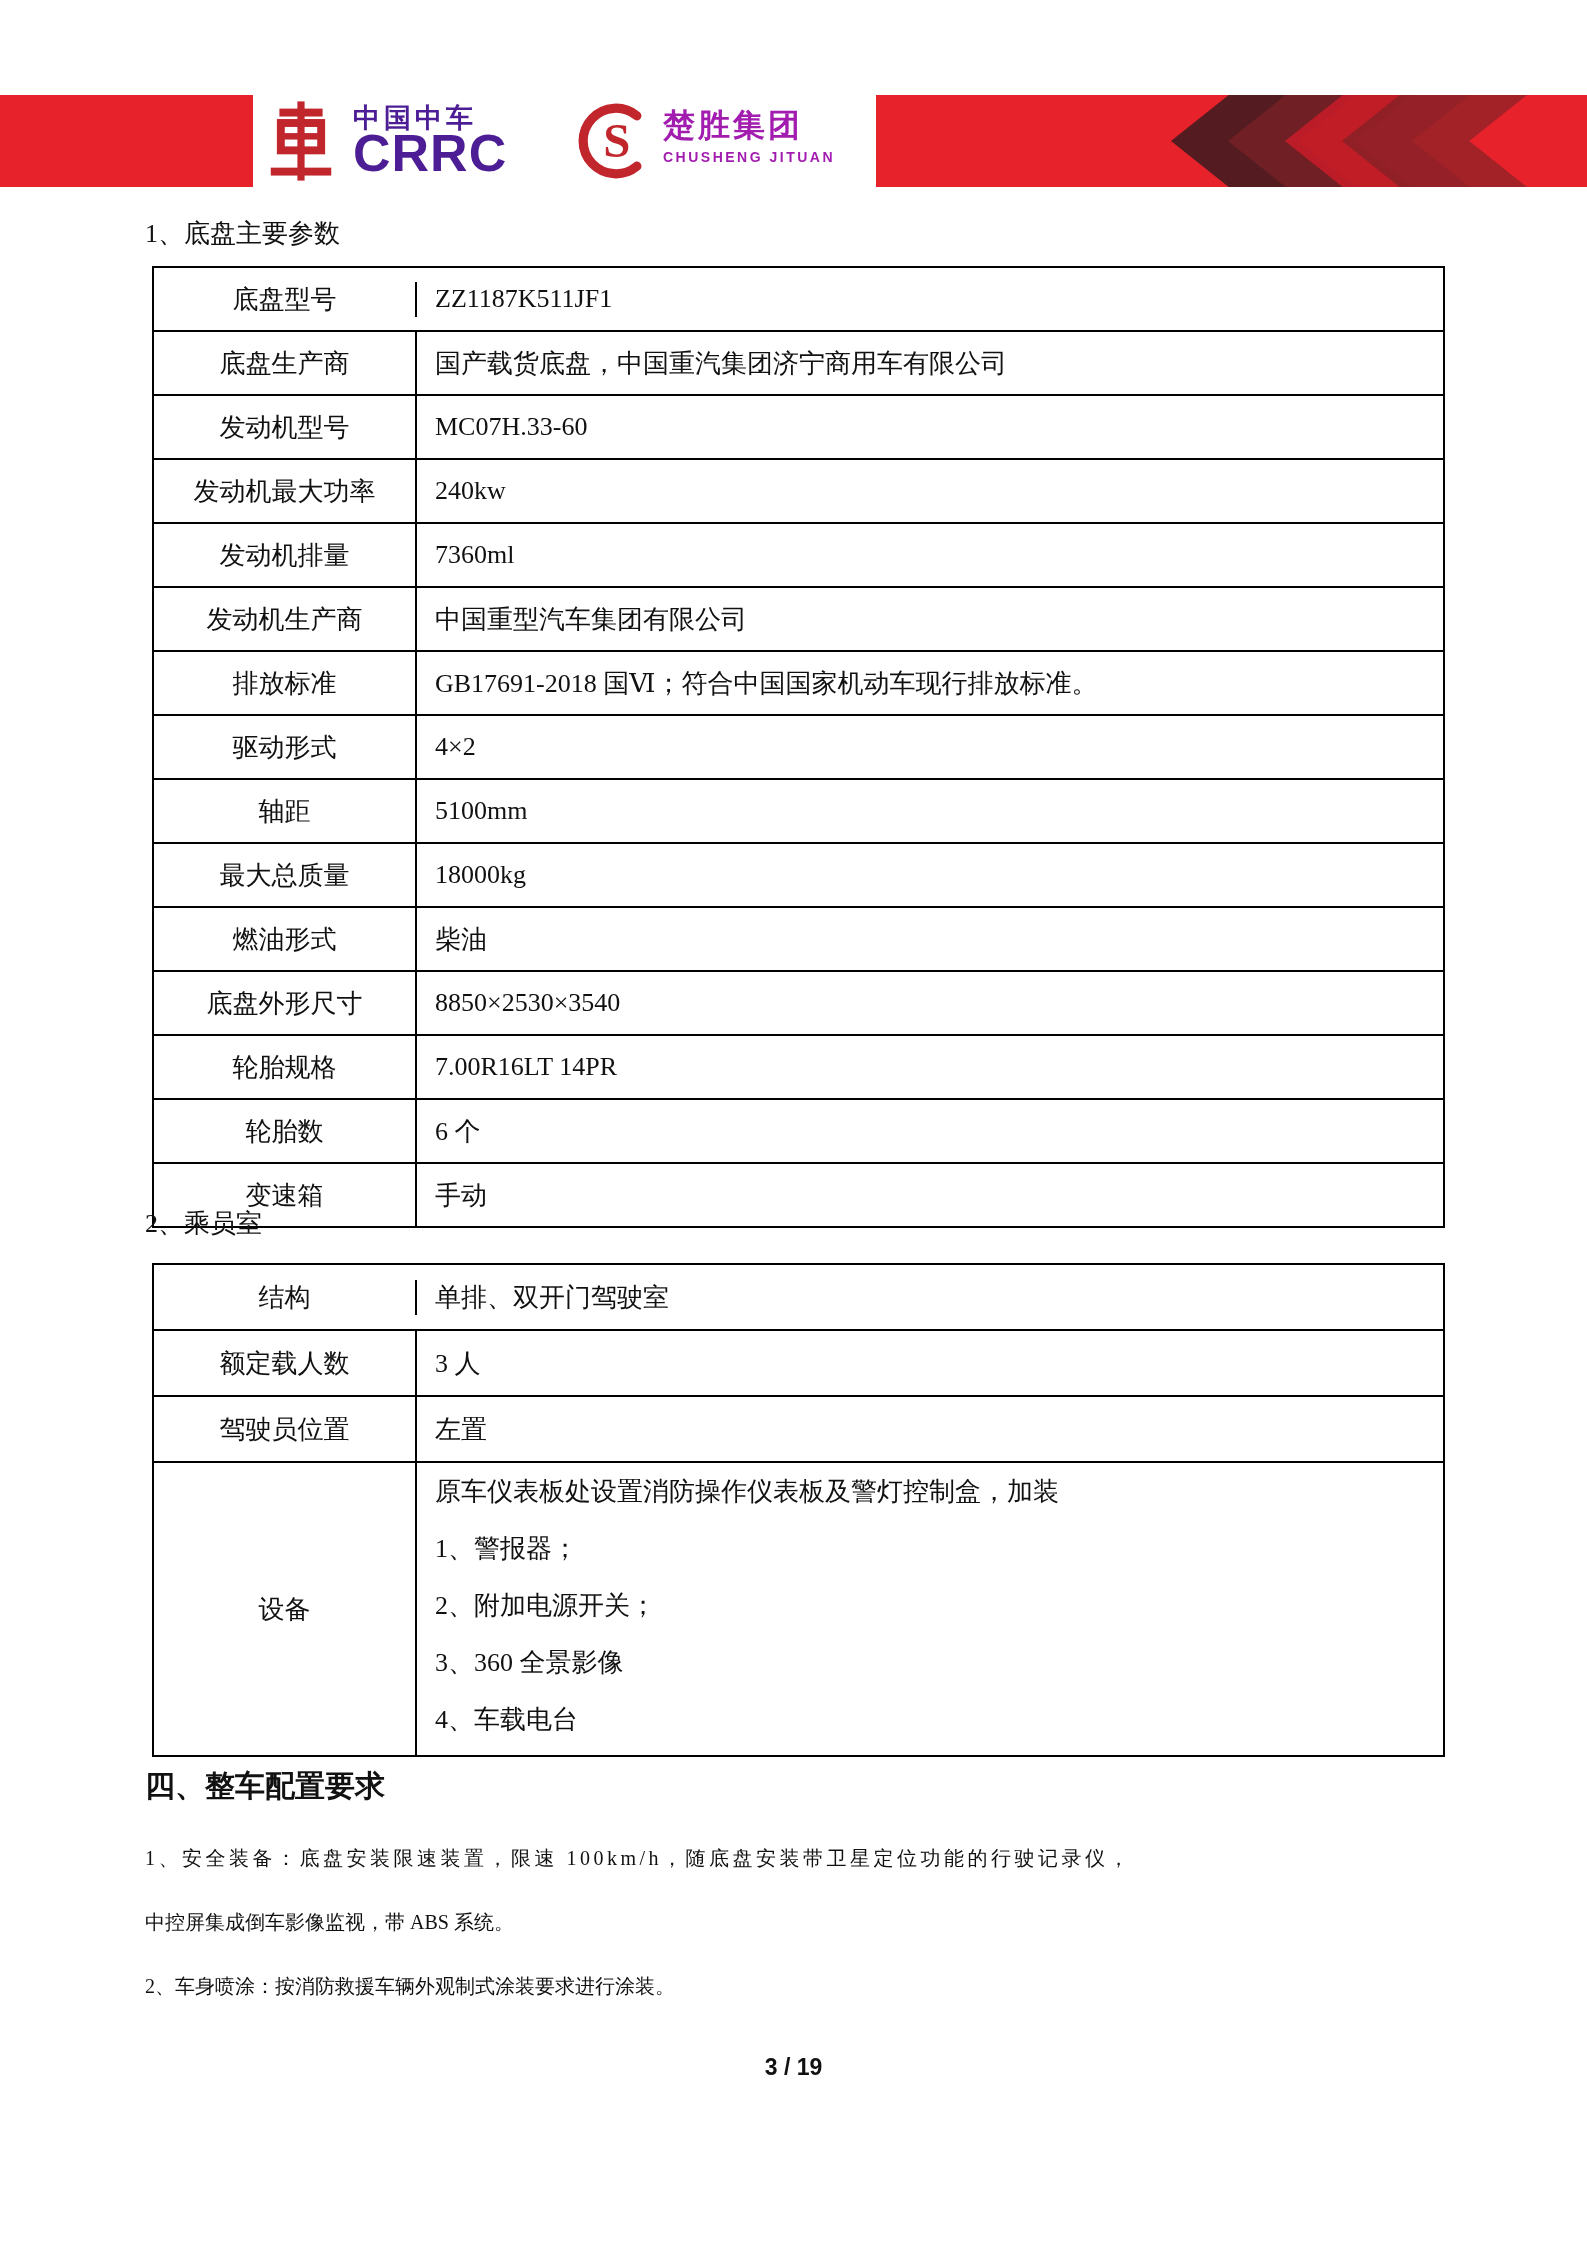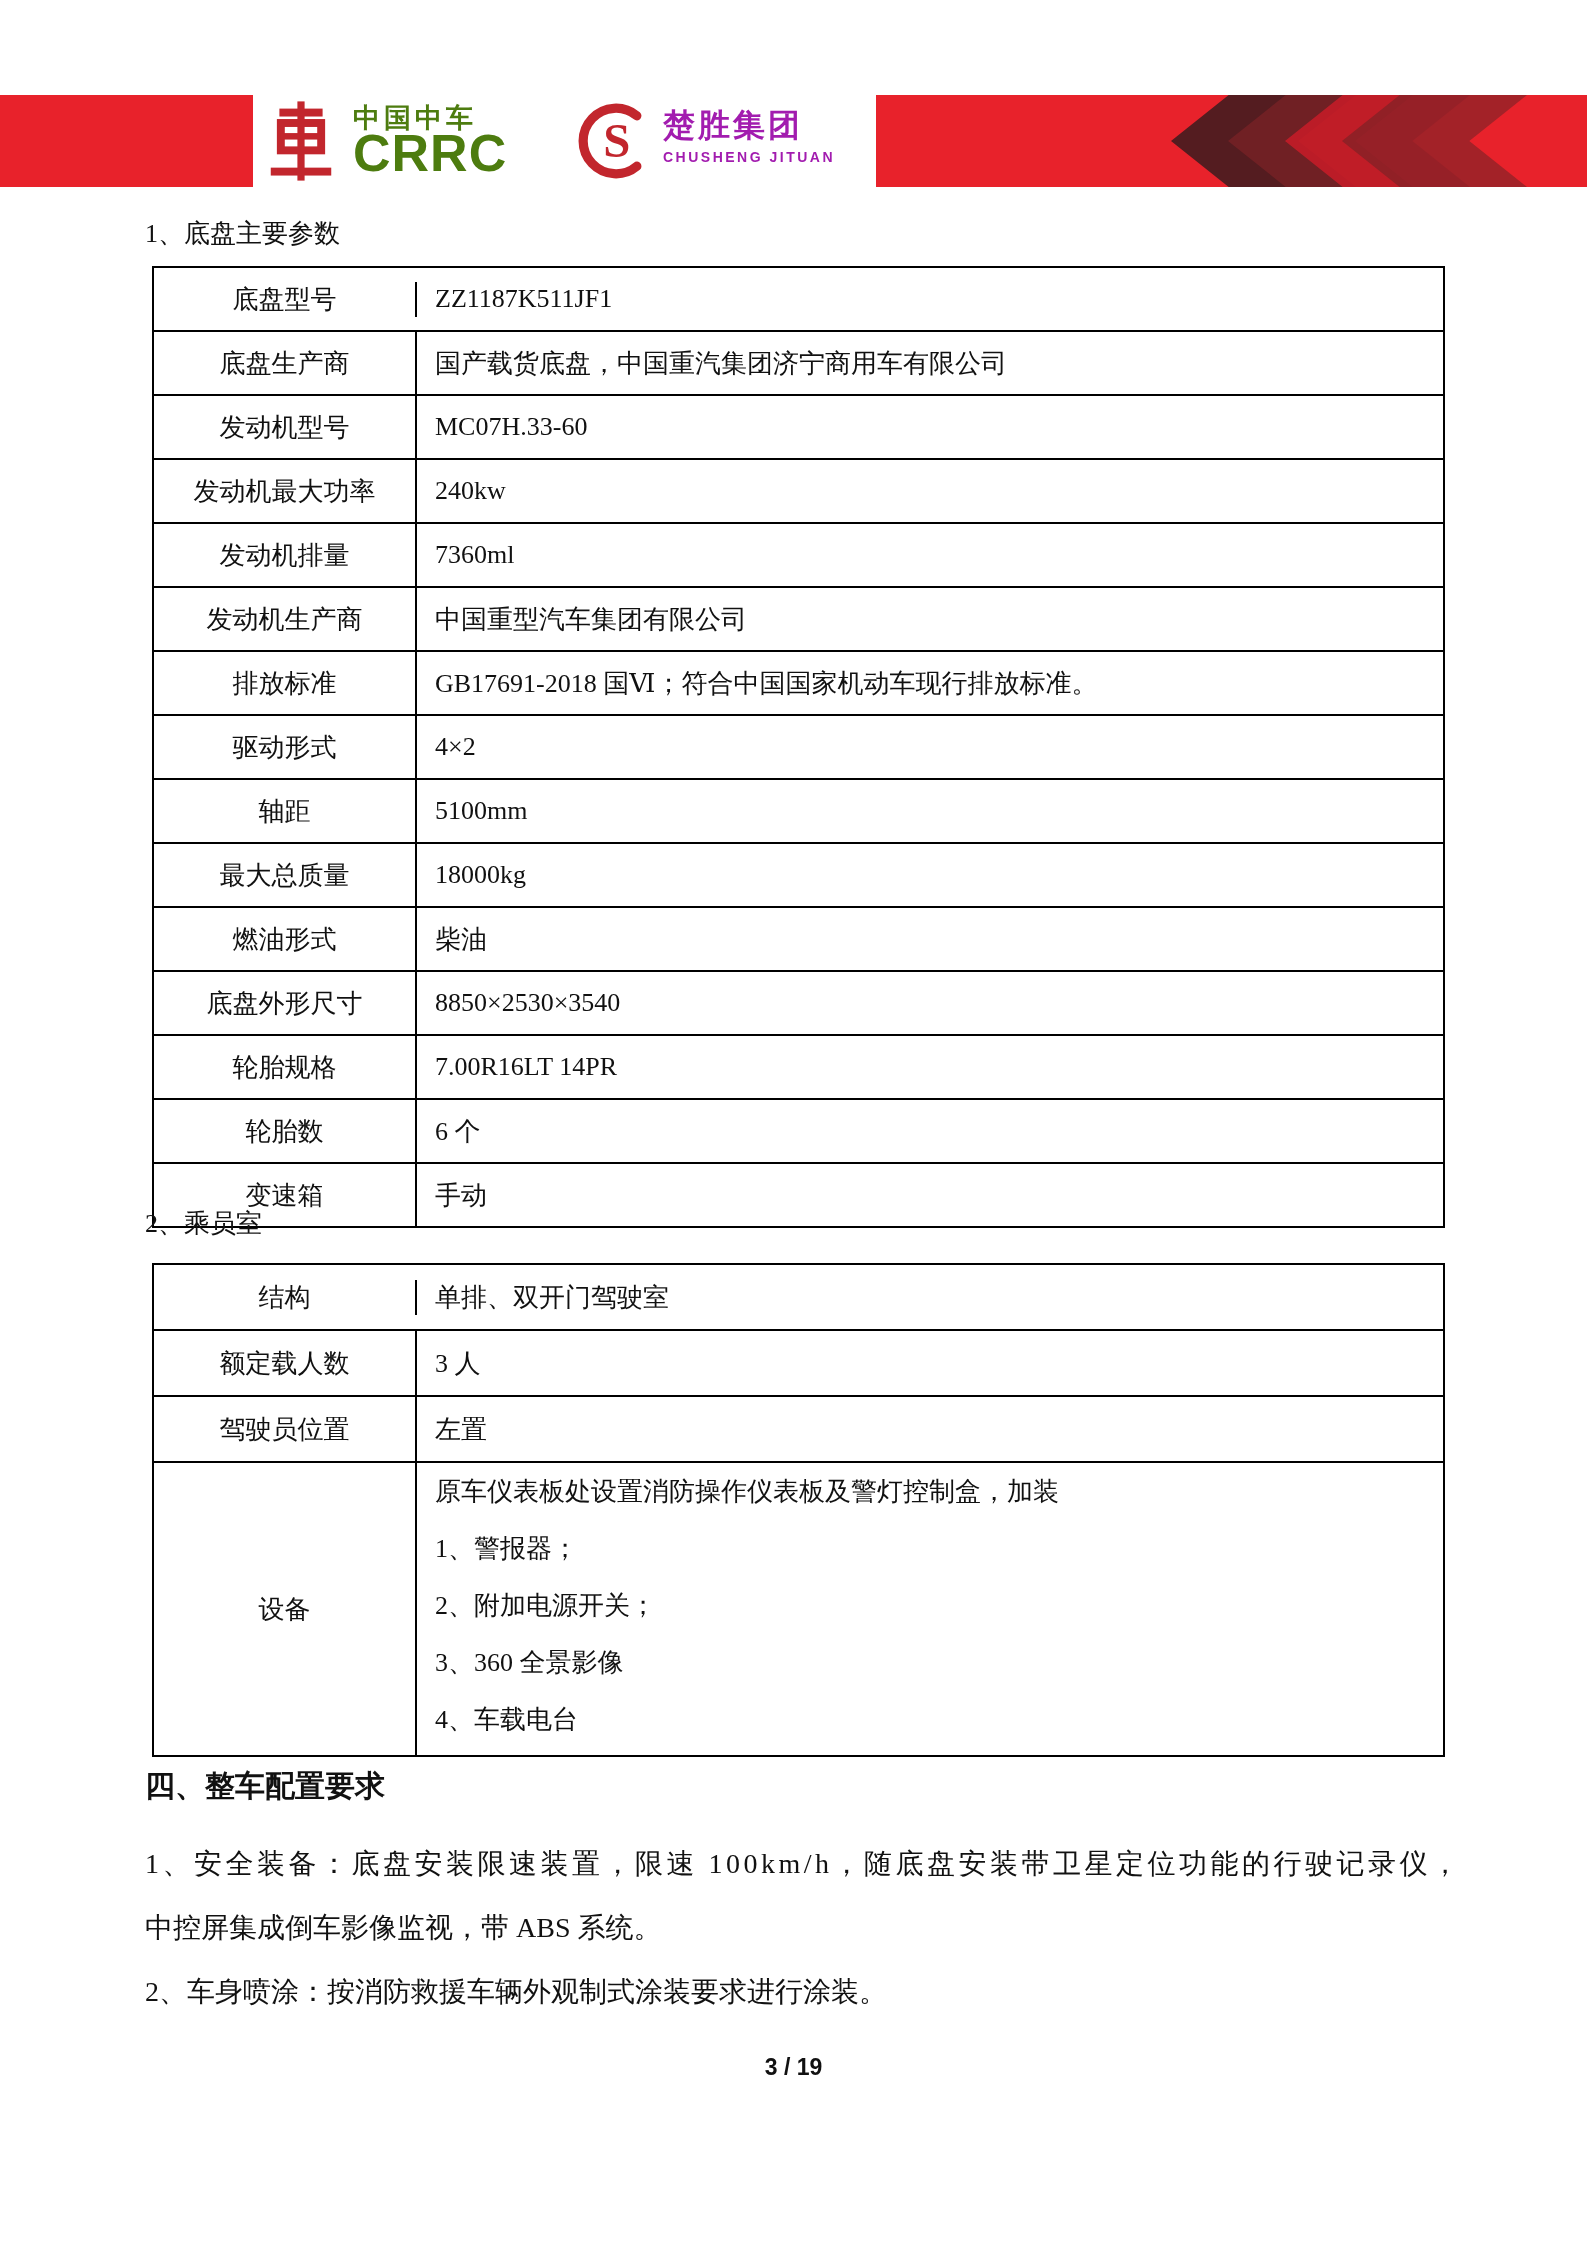--- a/index.html
+++ b/index.html
@@ -17,21 +17,21 @@
   .band .bar-left{position:absolute;left:0;top:0;width:253px;height:92px;background:#e8222b;}
   .band .bar-right{position:absolute;left:876px;top:0;width:711px;height:92px;background:#e8222b;overflow:hidden;}
   .chev{position:absolute;top:-4px;height:100px;width:190px;}
   .chev.c1{left:295px;background:rgba(58,27,30,0.85);}
   .chev.c2{left:352px;background:rgba(122,33,38,0.75);}
   .chev.c3{left:409px;background:rgba(200,28,40,0.85);}
   .chev.c4{left:466px;background:rgba(105,35,38,0.55);}
   .chev{clip-path:polygon(33% 0,100% 0,67% 50%,100% 100%,33% 100%,0 50%);}
   .logos{position:absolute;left:265px;top:0;height:92px;width:600px;}
   .crrc-mark{position:absolute;left:0;top:6px;}
-  .crrc-text{position:absolute;left:88px;top:8px;font-family:"Liberation Sans","DejaVu Sans",sans-serif;color:#4d7c0f;}
+  .crrc-text{position:absolute;left:88px;top:8px;font-family:"Liberation Sans","DejaVu Sans",sans-serif;color:#4c1d95;}
   .crrc-cn{font-size:27px;font-weight:900;letter-spacing:4px;line-height:30px;}
   .crrc-en{font-size:52px;font-weight:900;line-height:40px;letter-spacing:1px;}
   .cs-mark{position:absolute;left:308px;top:4px;}
   .cs-text{position:absolute;left:398px;top:12px;font-family:"Liberation Sans","DejaVu Sans",sans-serif;color:#a21caf;}
   .cs-cn{font-size:32px;font-weight:900;letter-spacing:3px;line-height:36px;}
   .cs-en{font-size:14px;font-weight:700;letter-spacing:2.5px;margin-top:6px;}
   
   .sec-title{position:absolute;left:145px;font-size:26px;white-space:nowrap;}
   .t-s1{top:216px;}
   .t-s2{top:1206px;}
@@ -43,21 +43,21 @@
   .trow{display:flex;align-items:stretch;border-top:2px solid #000;}
   .trow:first-child{border-top:none;align-items:center;}
   .t1 .trow{height:62px;}
   .t2 .trow{height:64px;}
   .t2 .trow.equip{height:292px;}
   .tlabel{width:263px;flex:0 0 263px;border-right:2px solid #000;display:flex;align-items:center;justify-content:center;font-size:26px;box-sizing:border-box;}
   .tvalue{flex:1;display:flex;align-items:center;padding-left:18px;font-size:26px;box-sizing:border-box;}
   .equip .tvalue{display:block;border-radius:16px;}
   .equip-line{line-height:57px;font-size:26px;}
   
-  .para{position:absolute;left:145px;right:140px;font-size:28px;white-space:nowrap;}
+  .para{position:absolute;left:145px;right:140px;font-size:20px;white-space:nowrap;}
   .p1l1{top:1845px;letter-spacing:3.5px;}
   .p1l2{top:1909px;}
   .p2{top:1973px;}
   
   .footer{position:absolute;left:0;top:2054px;width:100%;text-align:center;
     font-family:"Liberation Sans","DejaVu Sans",sans-serif;font-size:23px;font-weight:700;}
 </style>
 </head>
 <body>
 

